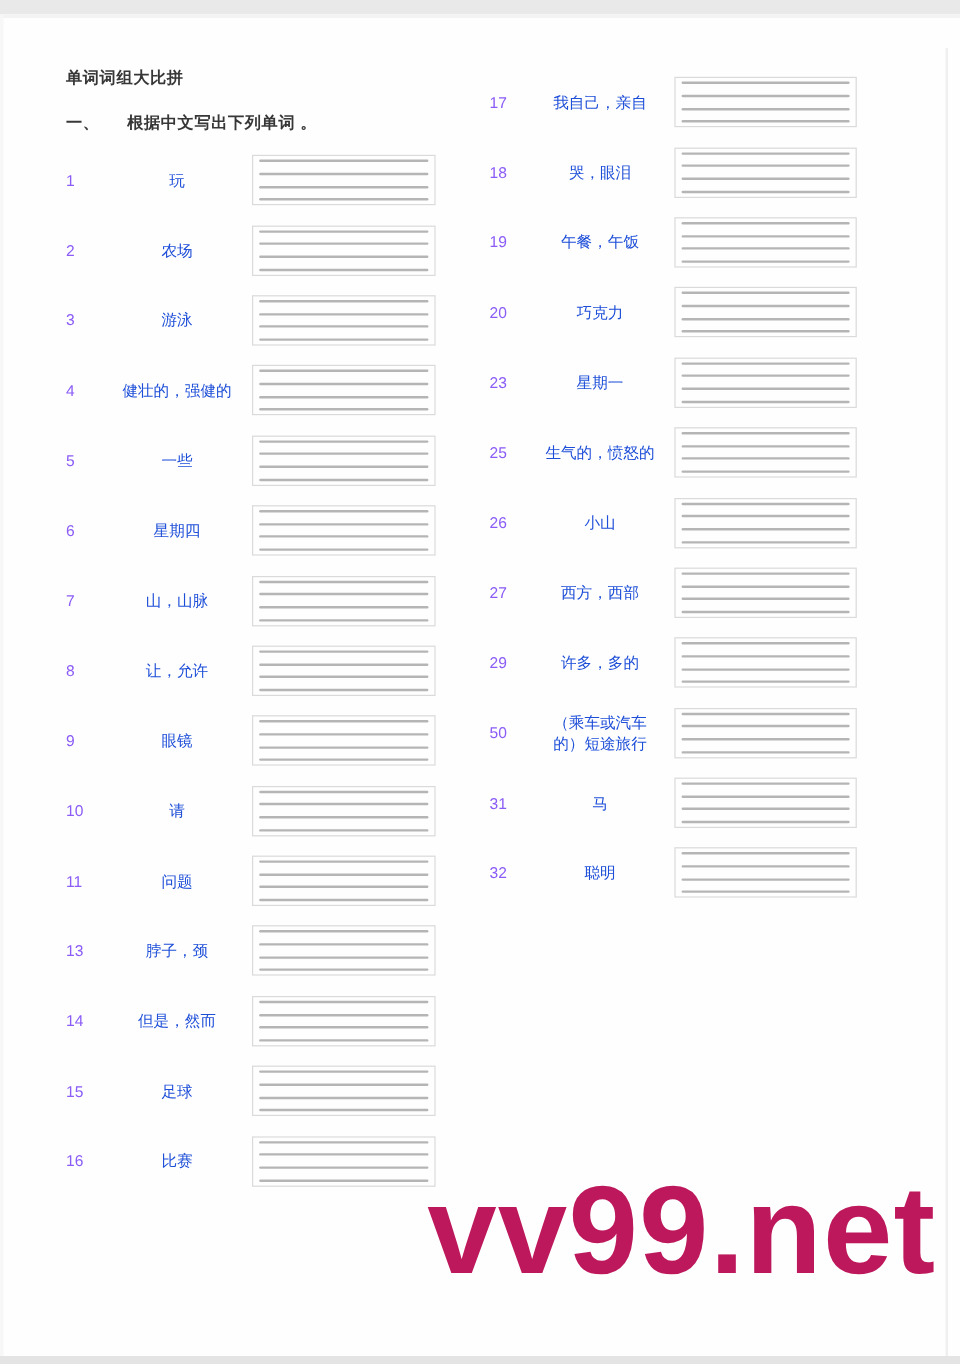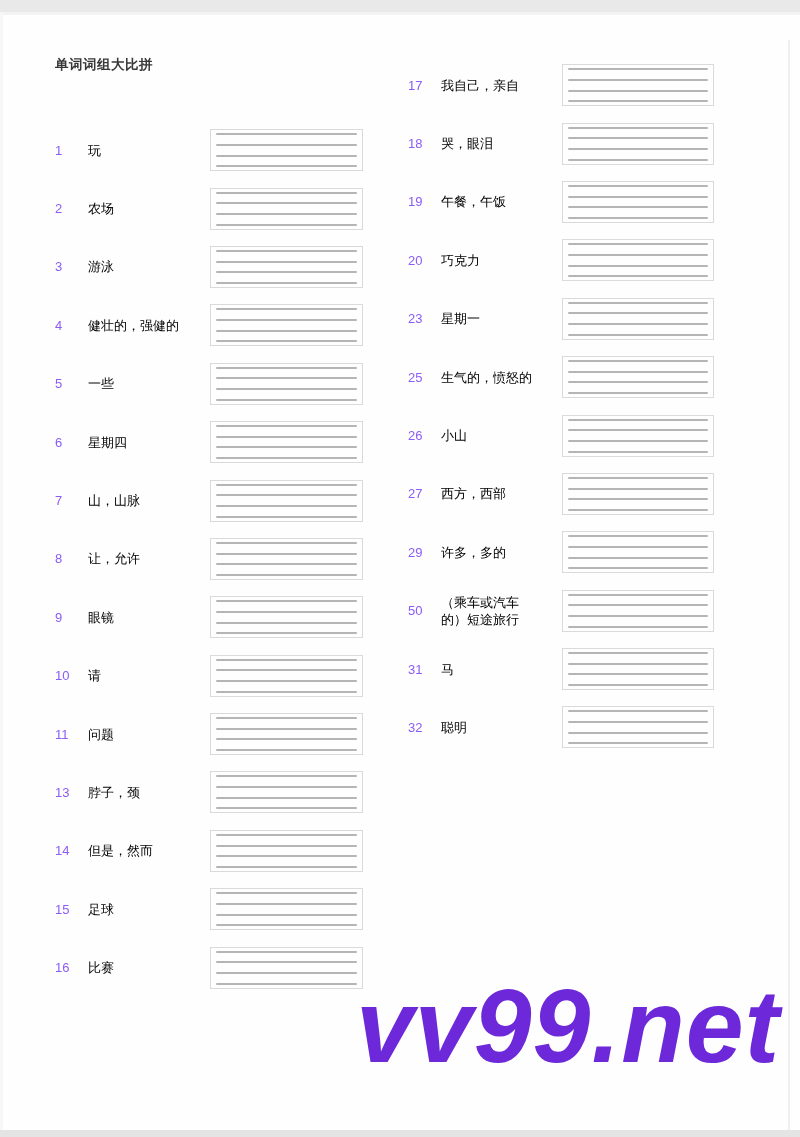--- a/index.html
+++ b/index.html
@@ -47,23 +47,24 @@
   .num {
     width: 33px;
     flex: 0 0 33px;
     font-size: 13px;
     color: #8b5cf6;
   }
   .label {
     flex: 1 1 auto;
     font-size: 13px;
     line-height: 17px;
-    color: #000000;
+    color: #1d4ed8;
     white-space: pre-line;
     padding-right: 3px;
+    text-align: center;
   }
   .box {
     flex: 0 0 153px;
     width: 153px;
     height: 42px;
     border: 1px solid #dadada;
     background: #fefefe;
     display: flex;
     flex-direction: column;
     justify-content: space-between;
@@ -78,37 +79,39 @@
   }
 
   .watermark {
     position: absolute;
     left: 356px;
     top: 962px;
     font-size: 104px;
     line-height: 1;
     font-weight: bold;
     letter-spacing: 1px;
-    color: #6d28d9;
+    color: #be185d;
     user-select: none;
     pointer-events: none;
-    font-style: italic;
   }
 </style>
 </head>
 <body>
 
 <div class="page">
 
   <div class="edge-top"></div>
   <div class="edge-left"></div>
   <div class="edge-right"></div>
 
   <div class="page-title">单词词组大比拼</div>
 
+  <div class="section-line">
+    <span class="section-marker">一、</span><span>根据中文写出下列单词 。</span>
+  </div>
 
   <div class="col col-left" id="col-left">
       <div class="row">
         <div class="num">1</div>
         <div class="label">玩</div>
         <div class="box">
           <i class="wline"></i>
           <i class="wline"></i>
           <i class="wline"></i>
           <i class="wline"></i>

